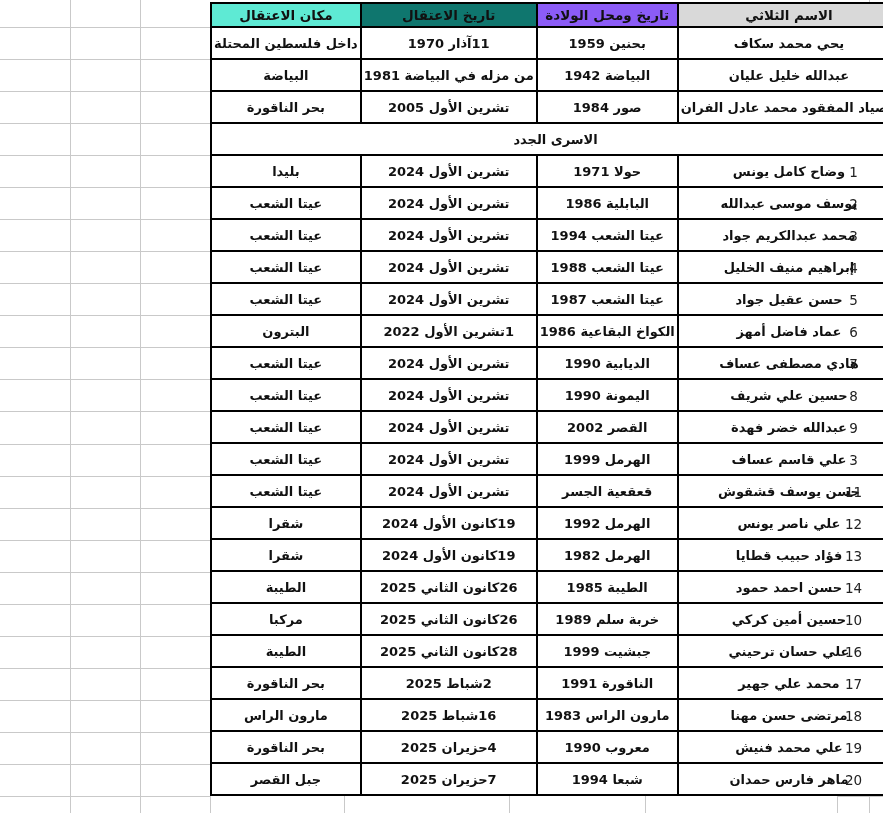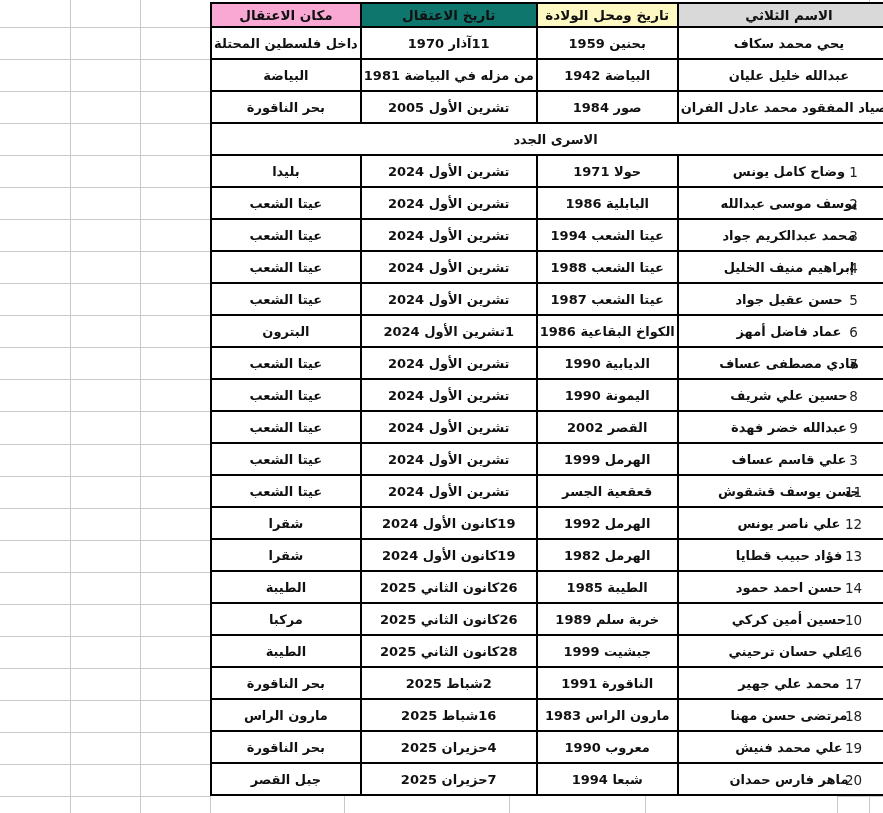--- a/index.html
+++ b/index.html
@@ -59,23 +59,23 @@
   <table class="prisoners">
     <colgroup>
       <col class="c-name">
         <col class="c-birth">
         <col class="c-adate">
         <col class="c-aplace">
     </colgroup>
     <tbody>
         <tr>
       <th style="background:#d9d9d9">الاسم الثلاثي</th>
-      <th style="background:#fef9c3">تاريخ ومحل الولادة</th>
+      <th style="background:#8b5cf6">تاريخ ومحل الولادة</th>
       <th style="background:#0f766e">تاريخ الاعتقال</th>
-      <th style="background:#f9a8d4">مكان الاعتقال</th>
+      <th style="background:#5eead4">مكان الاعتقال</th>
     </tr>
 
     <tr>
       <td>يحي محمد سكاف</td>
       <td>بحنين 1959</td>
       <td>11آذار 1970</td>
       <td>داخل فلسطين المحتلة</td>
     </tr>
     <tr>
       <td>عبدالله خليل عليان</td>
@@ -120,21 +120,21 @@
     </tr>
     <tr>
       <td>حسن عقيل جواد</td>
       <td>عيتا الشعب 1987</td>
       <td>تشرين الأول 2024</td>
       <td>عيتا الشعب</td>
     </tr>
     <tr>
       <td>عماد فاضل أمهز</td>
       <td>الكواخ البقاعية 1986</td>
-      <td>1تشرين الأول 2024</td>
+      <td>1تشرين الأول 2022</td>
       <td>البترون</td>
     </tr>
     <tr>
       <td>هادي مصطفى عساف</td>
       <td>الديابية 1990</td>
       <td>تشرين الأول 2024</td>
       <td>عيتا الشعب</td>
     </tr>
     <tr>
       <td>حسين علي شريف</td>

